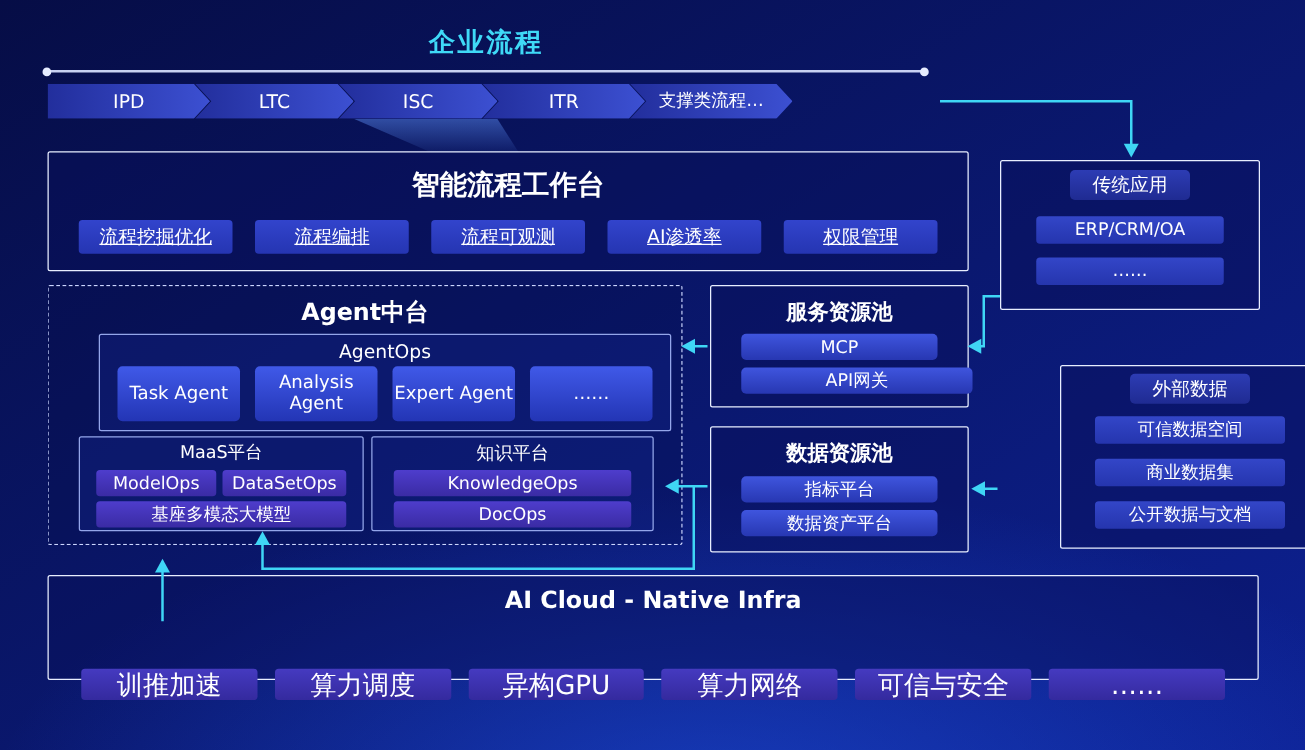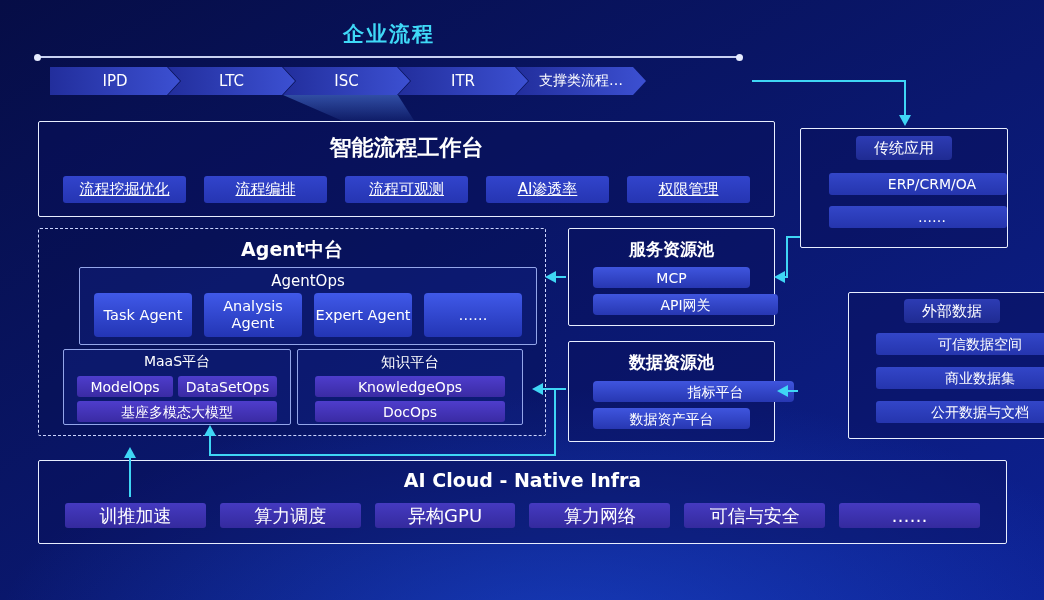--- a/index.html
+++ b/index.html
@@ -14,45 +14,45 @@
   .top-title{left:38px;top:20px;width:702px;text-align:center;
     font-size:21px;font-weight:bold;color:#3fd9f7;letter-spacing:2px;}
   .top-line{left:40px;top:56px;width:697px;height:2px;background:#d9e2ff;opacity:.92;}
   .dot{width:7px;height:7px;border-radius:50%;background:#e6ecff;}
   .chev-row{left:38px;top:67px;width:717px;height:28px;display:flex;}
   .chev{position:relative;height:28px;margin-left:-12px;flex:0 0 auto;
     display:flex;align-items:center;justify-content:center;
     color:#fff;font-size:15px;
     background:linear-gradient(90deg,#222e9c 0%,#3c50d2 100%);
     clip-path:polygon(0 0,calc(100% - 13px) 0,100% 50%,calc(100% - 13px) 100%,0 100%,13px 50%);}
-  .chev.first{margin-left:12px;
+  .chev.first{margin-left:0;
     clip-path:polygon(0 0,calc(100% - 13px) 0,100% 50%,calc(100% - 13px) 100%,0 100%);}
   .chev.small{font-size:14px;}
   .funnel{left:283px;top:95px;width:132px;height:27px;
     background:linear-gradient(180deg,rgba(98,150,255,.45),rgba(98,150,255,.06));
     clip-path:polygon(0 0,87% 0,100% 100%,47% 100%);}
   .panel{position:absolute;border:1px solid #e8eeff;background:rgba(8,16,88,.45);border-radius:2px;}
   .panel-dashed{position:absolute;border:1.5px dashed #ccd6ff;background:rgba(4,10,70,.25);border-radius:2px;}
   .panel-inner{position:absolute;border:1px solid #94a6ea;background:rgba(24,44,156,.28);border-radius:2px;}
   .ptitle{position:absolute;left:0;right:0;text-align:center;font-weight:bold;}
   .ptitle-sm{position:absolute;left:0;right:0;text-align:center;font-weight:normal;}
   .chip{position:absolute;display:flex;align-items:center;justify-content:center;
     color:#fff;border-radius:3px;font-size:14px;line-height:1;}
   .chip-blue{background:linear-gradient(180deg,#3f55de,#2737b2);border-radius:4px;}
-  .chip-mid{background:linear-gradient(180deg,#3346c8,#2535ae);padding-left:28px;}
+  .chip-mid{background:linear-gradient(180deg,#3346c8,#2535ae);}
   .chip-purple{background:linear-gradient(180deg,#4e3dcc,#3a2ba4);}
   .chip-title{background:linear-gradient(180deg,#2d3cb4,#1f2b92);border-radius:4px;font-size:15px;}
   .flexrow{position:absolute;display:flex;}
   .wb-btn{height:27px;flex:1;background:linear-gradient(180deg,#3244cc,#2535b2);
     border-radius:3px;display:flex;align-items:center;justify-content:center;font-size:15px;color:#fff;text-decoration:underline;}
   .tile{flex:1;background:linear-gradient(180deg,#4059e8,#2335b5);border-radius:4px;
     display:flex;align-items:center;justify-content:center;text-align:center;
     font-size:14.5px;line-height:1.15;color:#fff;}
   .infra-chip{height:25px;flex:1;background:linear-gradient(180deg,#453ac0,#342a9e);
-    border-radius:3px;display:flex;align-items:center;justify-content:center;font-size:18px;color:#fff;}
+    border-radius:3px;display:flex;align-items:center;justify-content:center;font-size:21px;color:#fff;margin-top:32px;}
   svg.overlay{position:absolute;left:0;top:0;pointer-events:none;}
 </style>
 </head>
 <body>
 
 <div class="stage">
 
   <div class="abs top-title">企业流程</div>
   <div class="abs top-line"></div>
   <div class="abs dot" style="left:34px;top:54px;"></div>
@@ -117,21 +117,21 @@
   </div>
 
   <div class="panel" style="left:568px;top:228px;width:205px;height:96px;">
     <div class="ptitle" style="top:9px;font-size:17px;">服务资源池</div>
     <div class="chip chip-blue" style="left:24px;top:38px;width:157px;height:21px;">MCP</div>
     <div class="chip chip-blue" style="left:24px;top:65px;width:185px;height:21px;">API网关</div>
   </div>
 
   <div class="panel" style="left:568px;top:341px;width:205px;height:99px;">
     <div class="ptitle" style="top:9px;font-size:17px;">数据资源池</div>
-    <div class="chip chip-blue" style="left:24px;top:39px;width:157px;height:21px;padding-left:44px;">指标平台</div>
+    <div class="chip chip-blue" style="left:24px;top:39px;width:157px;height:21px;">指标平台</div>
     <div class="chip chip-blue" style="left:24px;top:66px;width:157px;height:21px;">数据资产平台</div>
   </div>
 
   <div class="panel" style="left:800px;top:128px;width:206px;height:118px;">
     <div class="chip chip-title" style="left:55px;top:7px;width:96px;height:24px;">传统应用</div>
     <div class="chip chip-mid" style="left:28px;top:44px;width:150px;height:22px;">ERP/CRM/OA</div>
     <div class="chip chip-mid" style="left:28px;top:77px;width:150px;height:22px;">……</div>
   </div>
 
   <div class="panel" style="left:800px;top:292px;width:206px;height:145px;margin-left:48px;">

